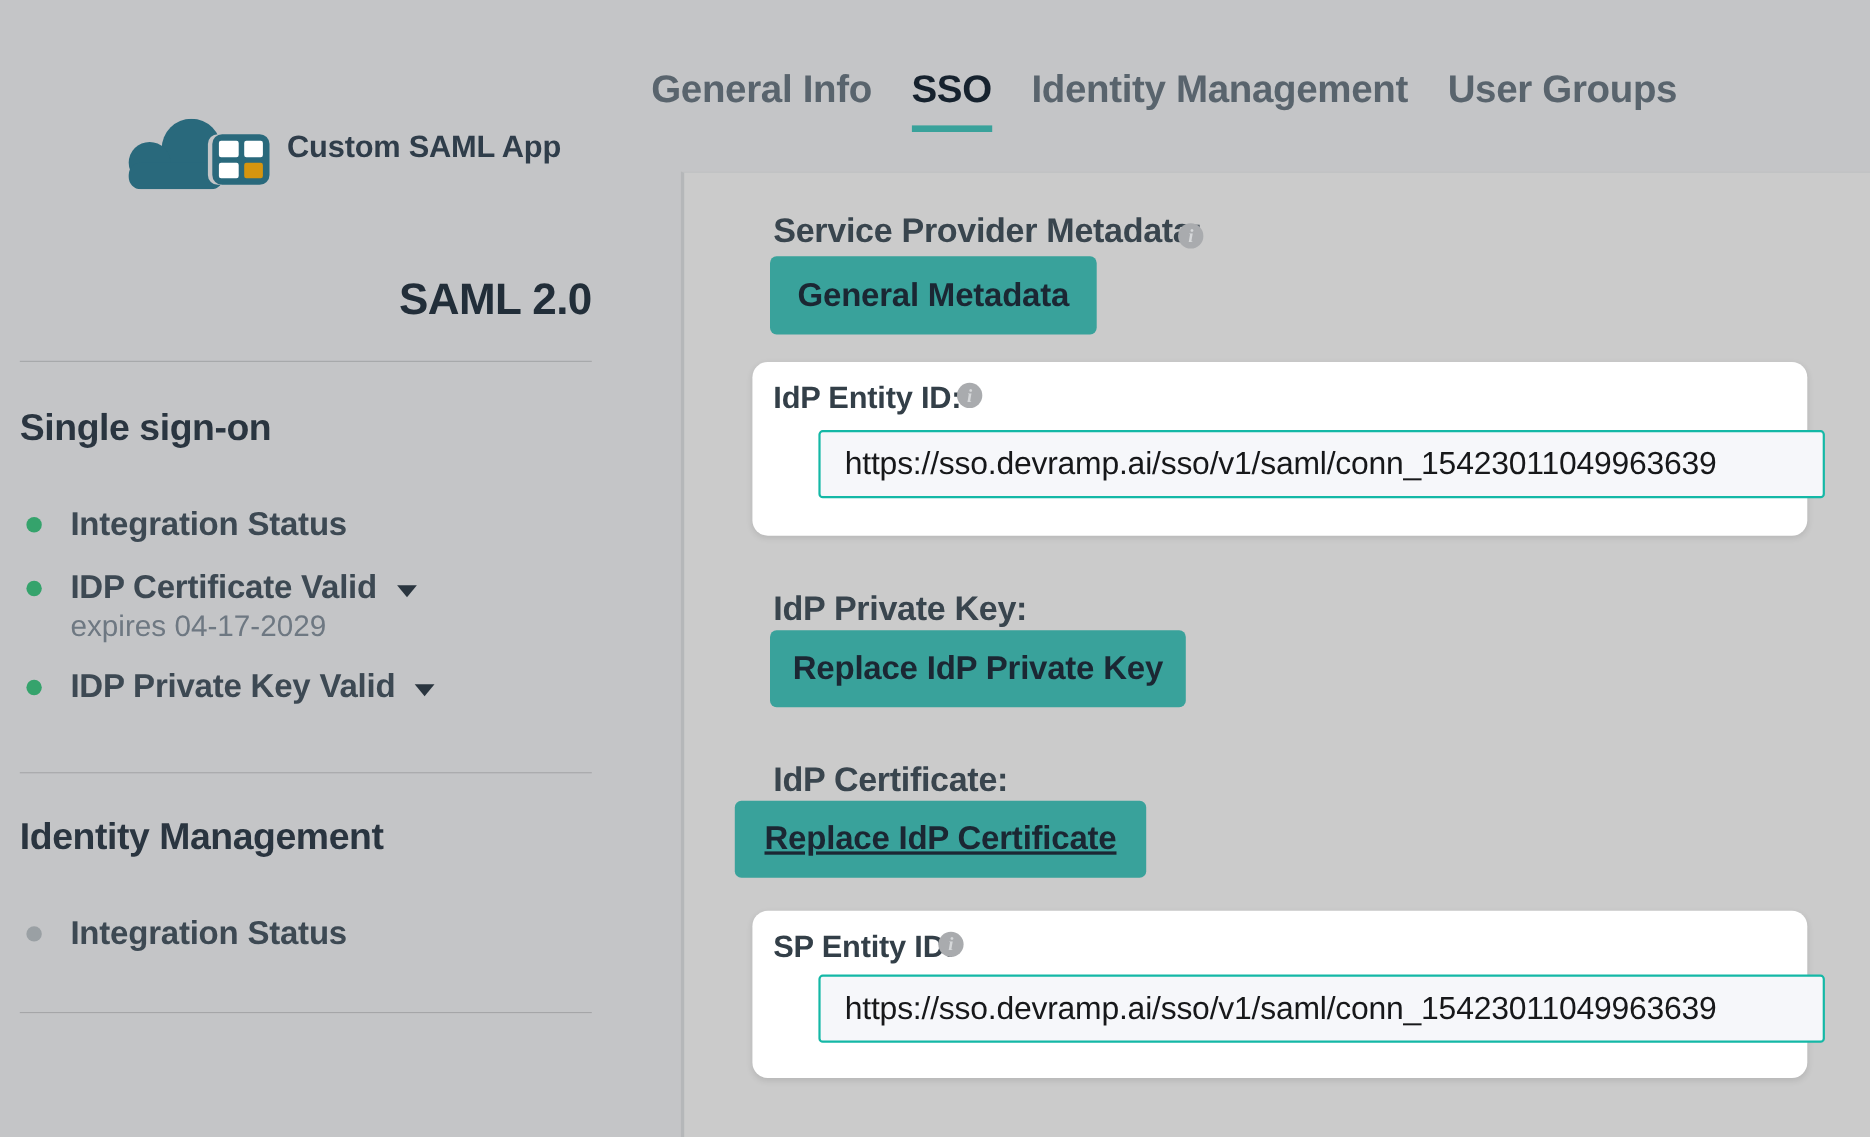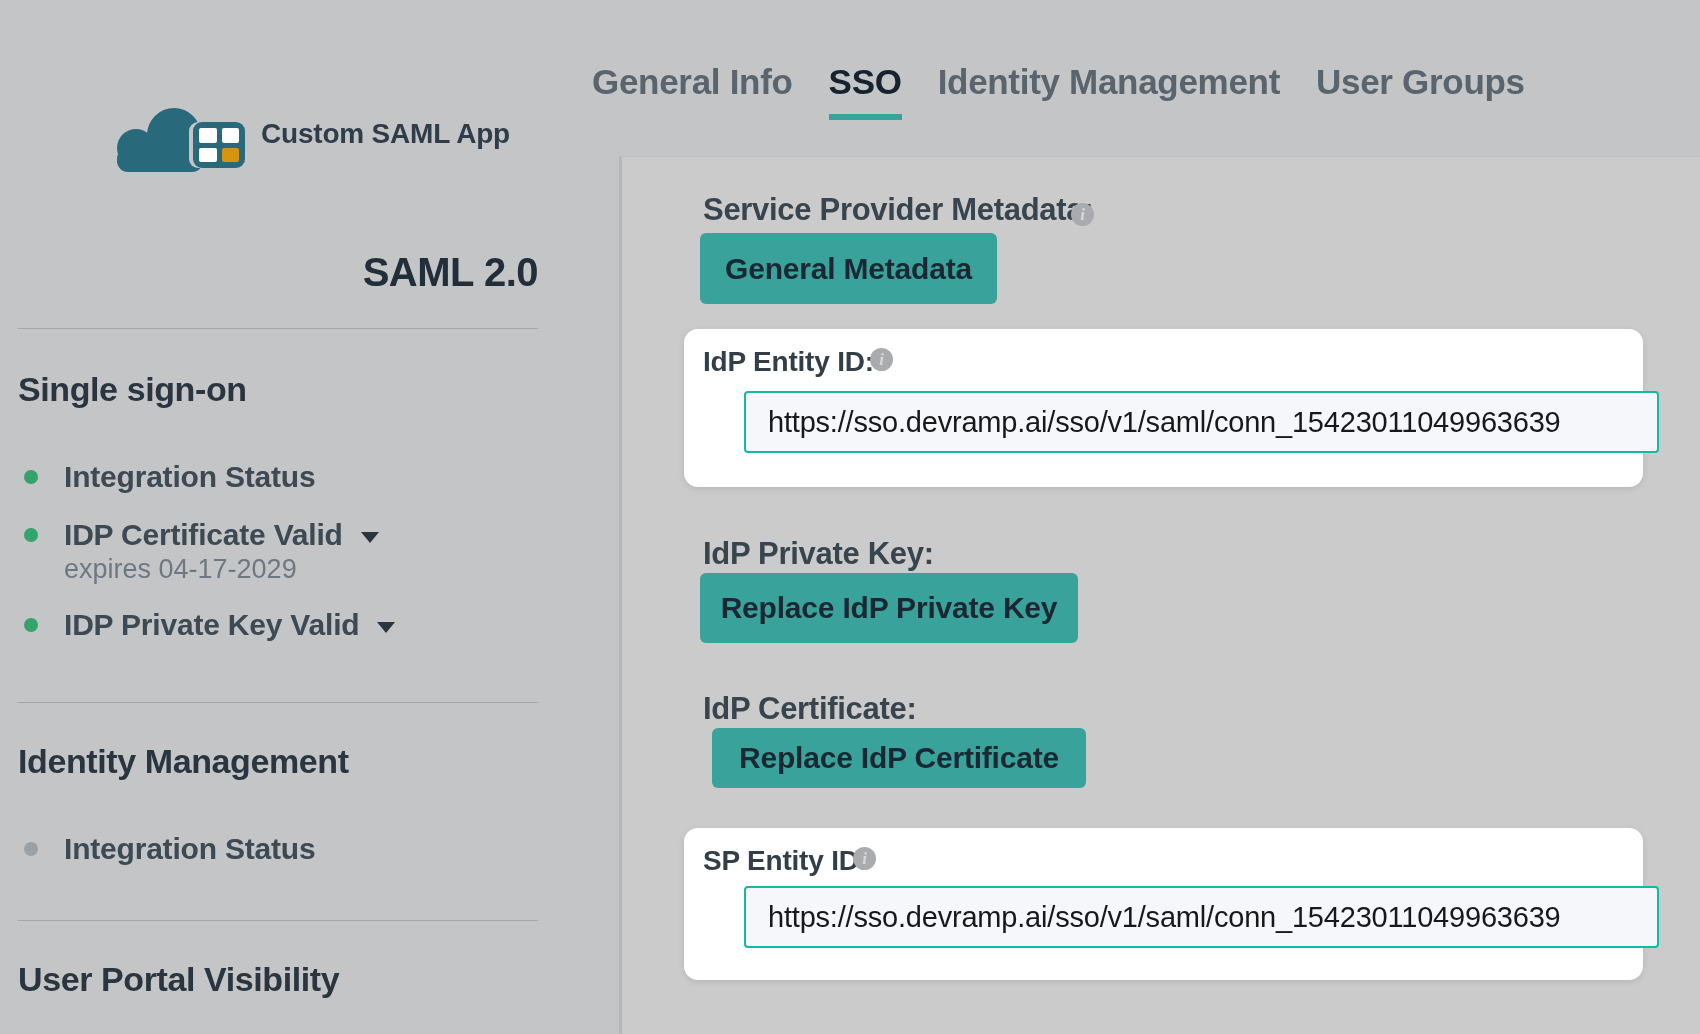--- a/index.html
+++ b/index.html
@@ -82,21 +82,21 @@
   .card2 .info-icon{left:169px;}
   .card input{position:absolute;left:19px;width:915px;height:62px;background:#f6f7fa;
               border:2px solid #14b8a6;border-radius:4px;padding:0 0 0 22px;
               font-family:"Liberation Sans",sans-serif;font-size:29px;color:#17181a;letter-spacing:-0.2px;margin-left:41px;}
   .card1 input{top:62px;}
   .card2 input{top:58px;}
 
   .lbl-ipk{left:703px;top:536px;}
   .btn-ipk{left:700px;top:573px;width:378px;height:70px;}
   .lbl-ic{left:703px;top:691px;}
-  .btn-ic{left:712px;top:728px;width:374px;height:60px;}
+  .btn-ic{left:668px;top:728px;width:374px;height:70px;text-decoration:underline;}
 </style>
 </head>
 <body>
 
 <div class="screen">
 
   <nav class="tabs">
     <div class="tab">General Info</div>
     <div class="tab active">SSO</div>
     <div class="tab">Identity Management</div>
@@ -148,21 +148,20 @@
 
     <h2 class="section-title st2">Identity Management</h2>
 
     <div class="side-item it4">
       <span class="dot gray"></span>
       <span class="lbl">Integration Status</span>
     </div>
 
     <div class="divider d3"></div>
 
-    <h2 class="section-title st3">User Portal Visibility</h2>
 
   </aside>
 
   <main class="panel"></main>
 
   <div class="p-label lbl-spm">Service Provider Metadata:</div>
   <span class="info-icon ico-spm">i</span>
   <button class="btn btn-upload">General Metadata</button>
 
   <div class="card card1">

